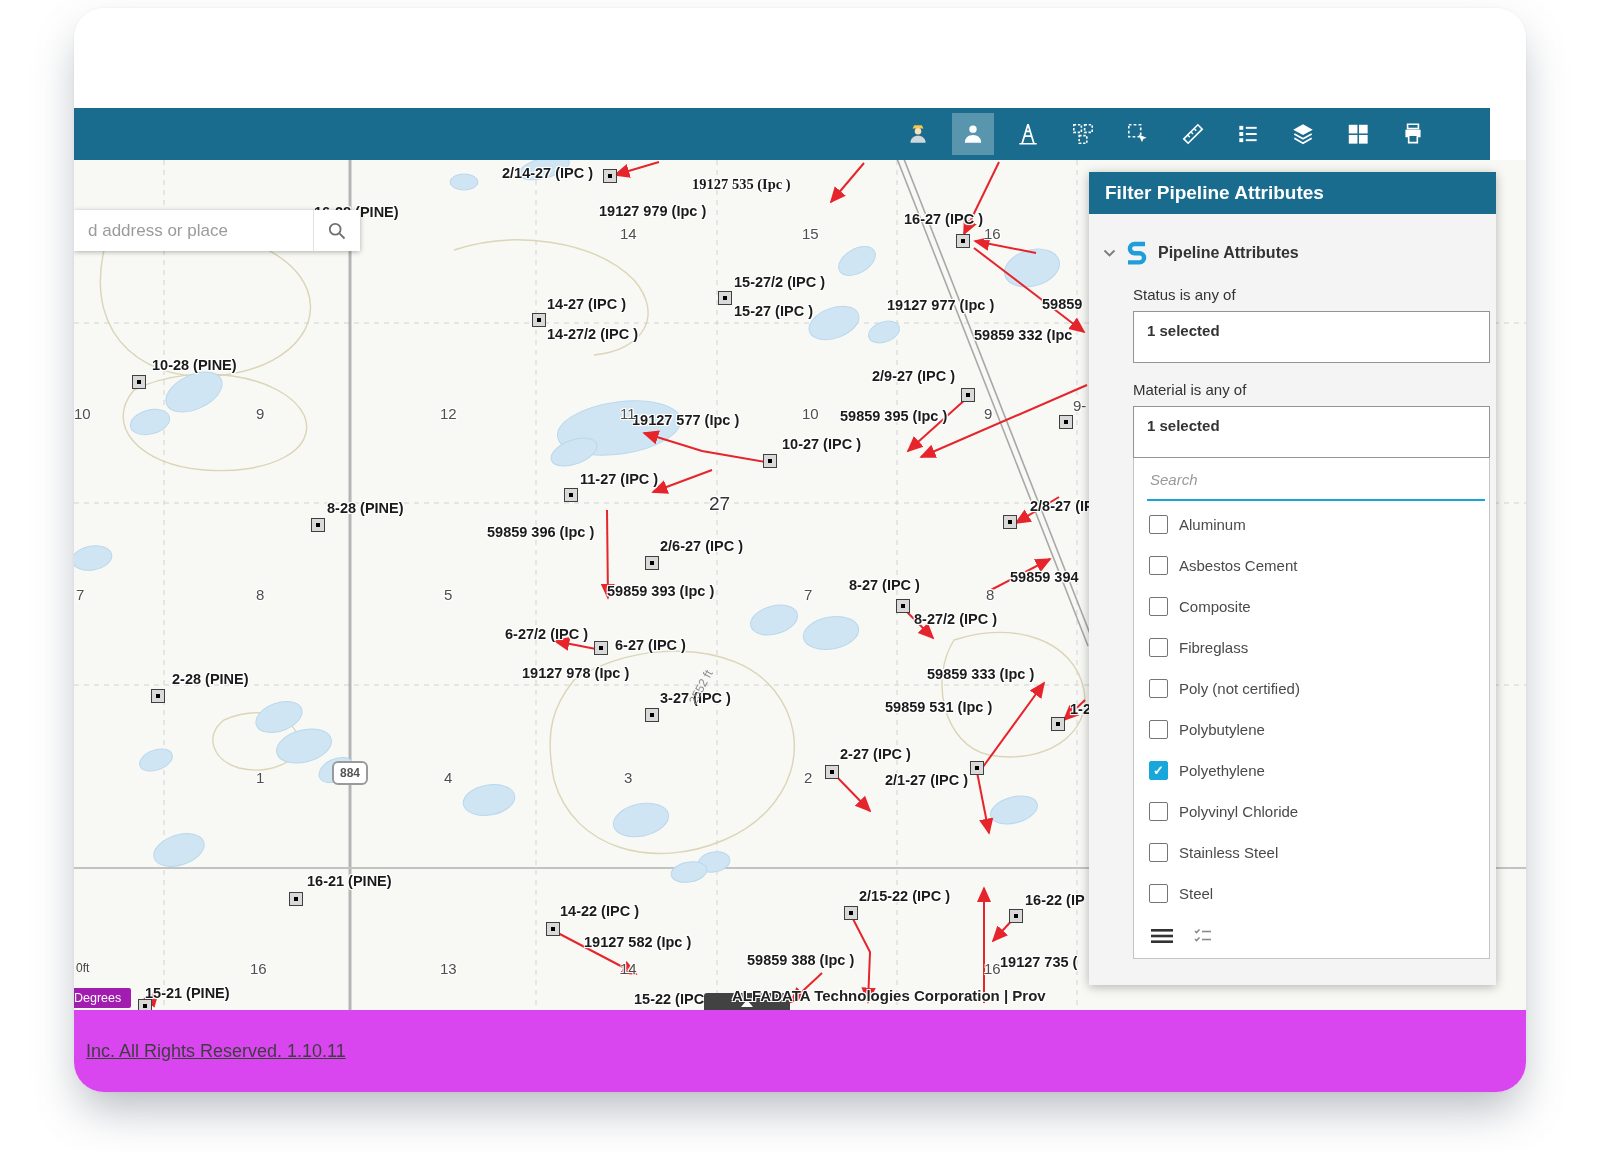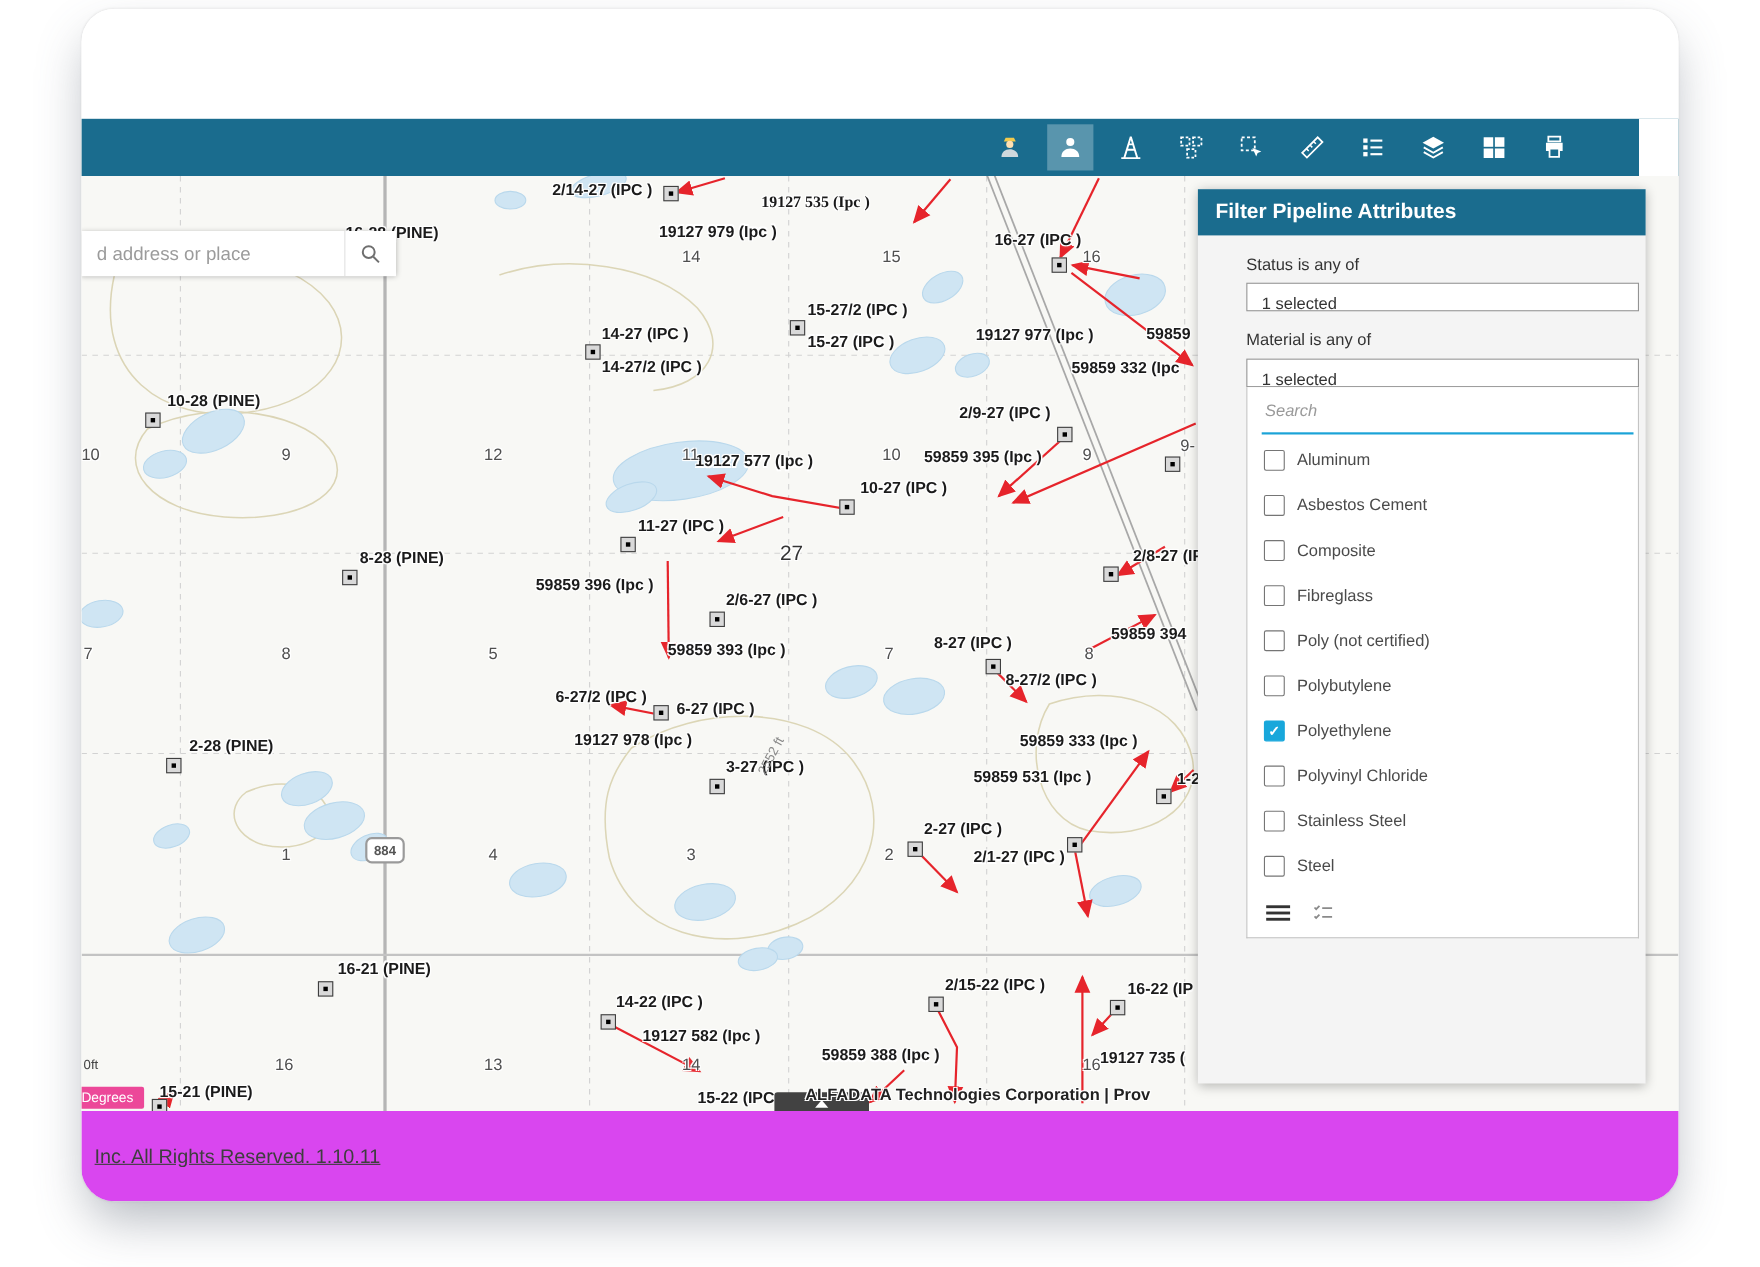--- a/index.html
+++ b/index.html
@@ -22,21 +22,21 @@
   .map-label{position:absolute;font-size:14.5px;font-weight:700;color:#1b1b1b;white-space:nowrap;
     text-shadow:-1px -1px 0 #fff,1px -1px 0 #fff,-1px 1px 0 #fff,1px 1px 0 #fff,0 0 3px #fff;}
   .map-label.sec{font-weight:400;color:#4f4f4f;font-size:15px;}
   .map-label.big{font-weight:400;color:#333;font-size:19px;}
   .map-label.rot{transform:rotate(-62deg);transform-origin:left top;font-weight:400;color:#8a8a8a;
     font-size:12px;text-shadow:none;}
   .well-marker{position:absolute;width:12px;height:12px;background:#d9d9d9;border:1px solid #3f3f3f;z-index:2;}
   .well-marker::after{content:"";position:absolute;left:4px;top:4px;width:4px;height:4px;background:#000;}
   .shield{position:absolute;left:258px;top:601px;width:32px;height:20px;background:#fff;border:2px solid #9a9a9a;
     border-radius:6px;z-index:2;font-size:12px;font-weight:bold;color:#555;text-align:center;line-height:20px;}
-  .degrees-badge{position:absolute;left:-10px;top:828px;background:#ec4899;color:#fff;font-size:12.5px;
+  .degrees-badge{position:absolute;left:-10px;top:828px;background:#a21caf;color:#fff;font-size:12.5px;
     padding:3px 10px;border-radius:2px;z-index:3;}
   .scale-label{position:absolute;left:2px;top:801px;font-size:12px;color:#444;z-index:2;}
   .map-attribution{position:absolute;left:658px;top:827px;font-size:15px;font-weight:600;color:#222;z-index:3;
     white-space:nowrap;text-shadow:-1px -1px 0 #fff,1px -1px 0 #fff,-1px 1px 0 #fff,1px 1px 0 #fff;}
   .collapse-widget{position:absolute;left:630px;top:833px;width:86px;height:21px;background:#424242;border-radius:3px;
     display:flex;align-items:center;justify-content:center;z-index:2;cursor:pointer;}
   .collapse-widget .tri{width:0;height:0;border-left:6px solid transparent;border-right:6px solid transparent;
     border-bottom:7px solid #fff;}
   
   .search-box{position:absolute;left:0;top:12px;width:286px;height:41px;background:#fff;z-index:4;
@@ -46,22 +46,22 @@
   .search-box input::placeholder{color:#9b9b9b;}
   .search-btn{width:46px;border-left:1px solid #e2e2e2;display:flex;align-items:center;justify-content:center;cursor:pointer;background:#fff;}
   
   .panel{position:absolute;left:1015px;top:12px;width:407px;height:813px;background:#f4f4f4;z-index:5;
     box-shadow:0 2px 10px rgba(0,0,0,.28);}
   .panel-header{height:42px;background:#1a6c8e;color:#fff;font-size:19px;font-weight:bold;
     line-height:42px;padding-left:16px;}
   .attr-row{padding:24px 0 0 14px;height:30px;display:flex;align-items:center;gap:9px;}
   .attr-row .attr-label{font-size:16px;font-weight:600;color:#333;}
   .fld-label{margin:18px 0 8px 44px;font-size:15px;color:#333;}
-  .panel-select{margin:0 6px 0 44px;height:26px;background:#fff;border:1px solid #949494;box-sizing:border-box;
-    line-height:38px;padding-left:13px;font-size:15px;color:#333;cursor:pointer;}
+  .panel-select{margin:0 6px 0 44px;height:52px;background:#fff;border:1px solid #949494;box-sizing:border-box;
+    line-height:38px;padding-left:13px;font-size:15px;color:#333;cursor:pointer;font-weight:bold;}
   .list-box{margin:0 6px 0 44px;background:#fff;border:1px solid #c4c4c4;border-top:none;}
   .list-search{height:46px;position:relative;}
   .list-search input{position:absolute;left:14px;top:12px;width:340px;border:none;outline:none;font-size:15px;
     font-style:italic;color:#555;background:transparent;font-family:"Liberation Sans",sans-serif;}
   .list-search input::placeholder{color:#9a9a9a;font-style:italic;}
   .list-search .underline{position:absolute;left:13px;right:4px;bottom:3px;height:2px;background:#1ba3d7;}
   .mat-row{height:41px;display:flex;align-items:center;padding-left:15px;gap:11px;cursor:pointer;}
   .cb{width:19px;height:19px;box-sizing:border-box;border:1px solid #757575;border-radius:2px;background:#fff;
     display:flex;align-items:center;justify-content:center;font-size:13px;font-weight:bold;color:#fff;}
   .cb.checked{background:#18a7db;border-color:#18a7db;}
@@ -374,20 +374,29 @@
       <div class="search-btn">
         <svg width="20" height="20" viewBox="0 0 20 20">
           <circle cx="8.2" cy="8.2" r="5.4" fill="none" stroke="#6f6f6f" stroke-width="1.8"></circle>
           <path d="M12.4 12.4 17.5 17.5" stroke="#6f6f6f" stroke-width="1.8"></path>
         </svg>
       </div>
     </div>
 
     <div class="panel">
       <div class="panel-header">Filter Pipeline Attributes</div>
+      <div class="attr-row">
+        <svg width="13" height="9" viewBox="0 0 13 9">
+          <path d="M1.5 1.5 6.5 6.5 11.5 1.5" fill="none" stroke="#7c7c7c" stroke-width="1.8"></path>
+        </svg>
+        <svg width="24" height="26" viewBox="0 0 24 26">
+          <path d="M20 4H9.5a4.6 4.6 0 0 0 0 9.2h5a4.6 4.6 0 0 1 0 9.2H3" fill="none" stroke="#1f9ed9" stroke-width="4.4"></path>
+        </svg>
+        <span class="attr-label">Pipeline Attributes</span>
+      </div>
       <div class="fld-label">Status is any of</div>
       <div class="panel-select">1 selected</div>
       <div class="fld-label">Material is any of</div>
       <div class="panel-select">1 selected</div>
       <div class="list-box">
         <div class="list-search">
           <input type="text" placeholder="Search" style="">
           <div class="underline"></div>
         </div>
         <div id="material-list">

